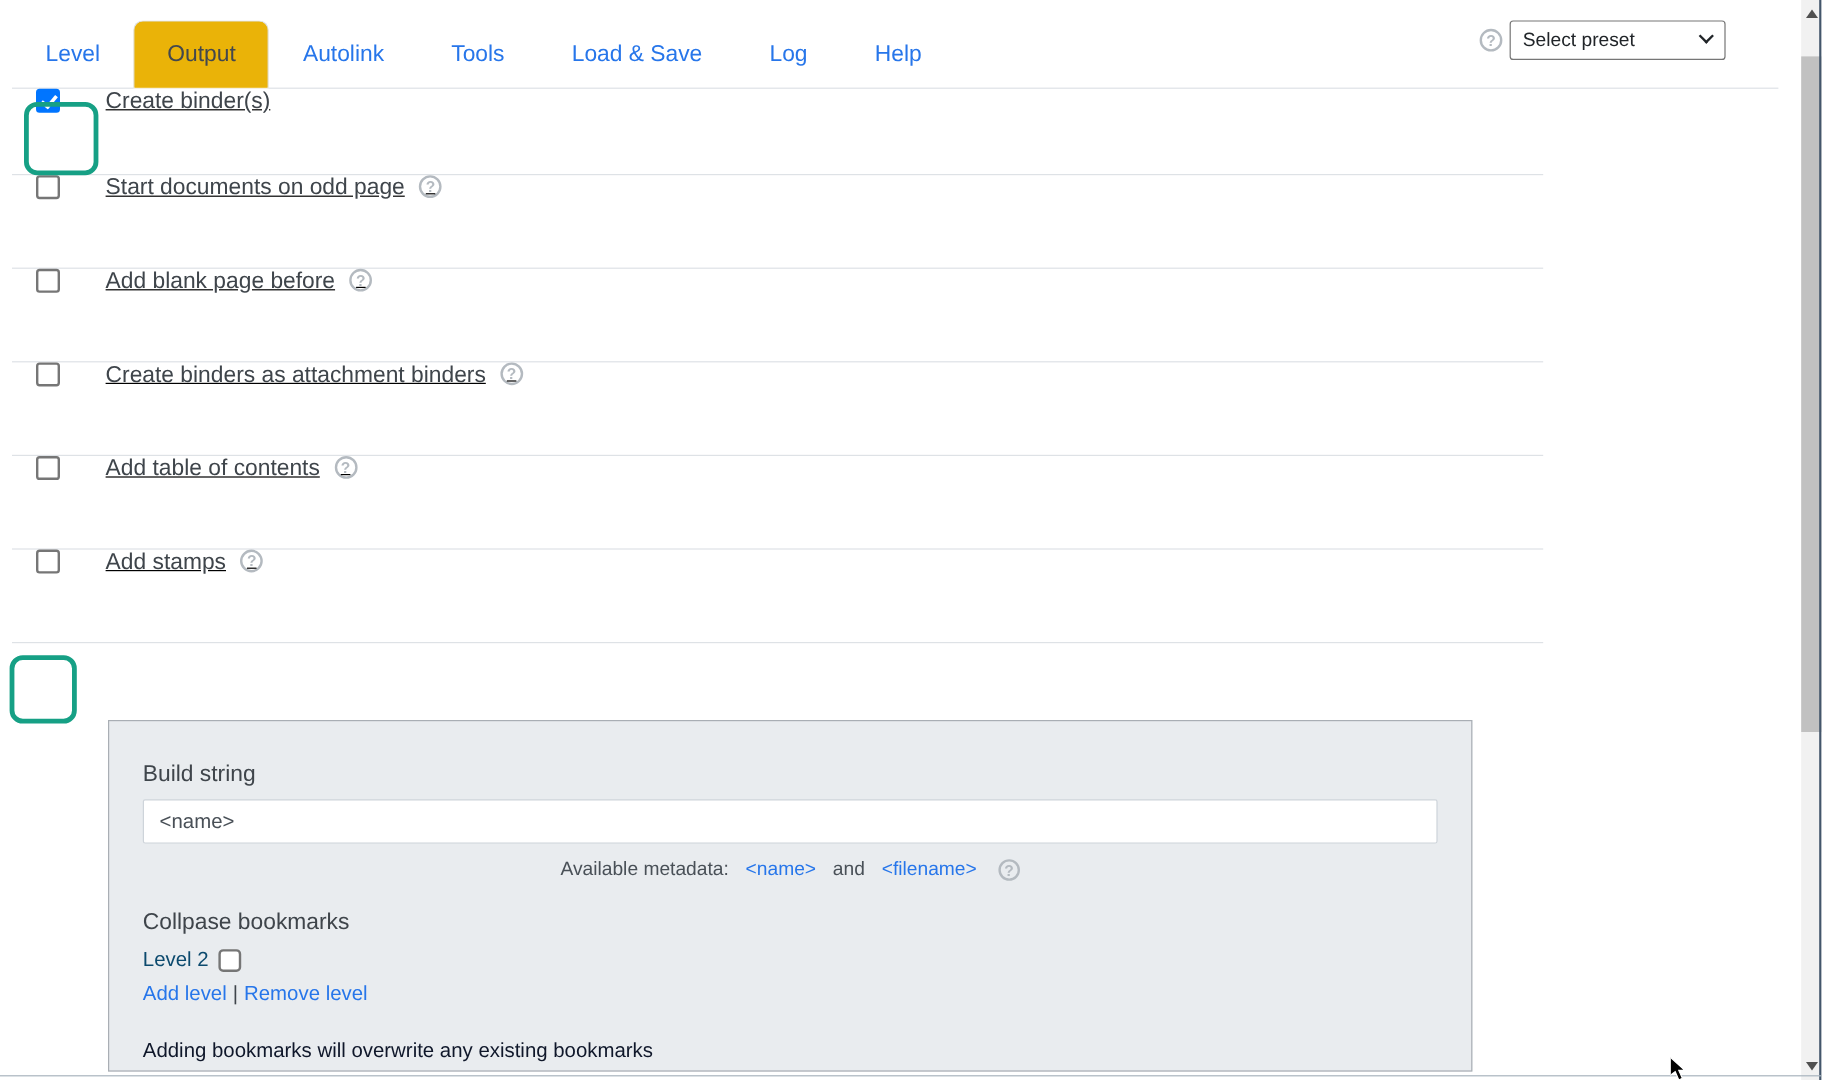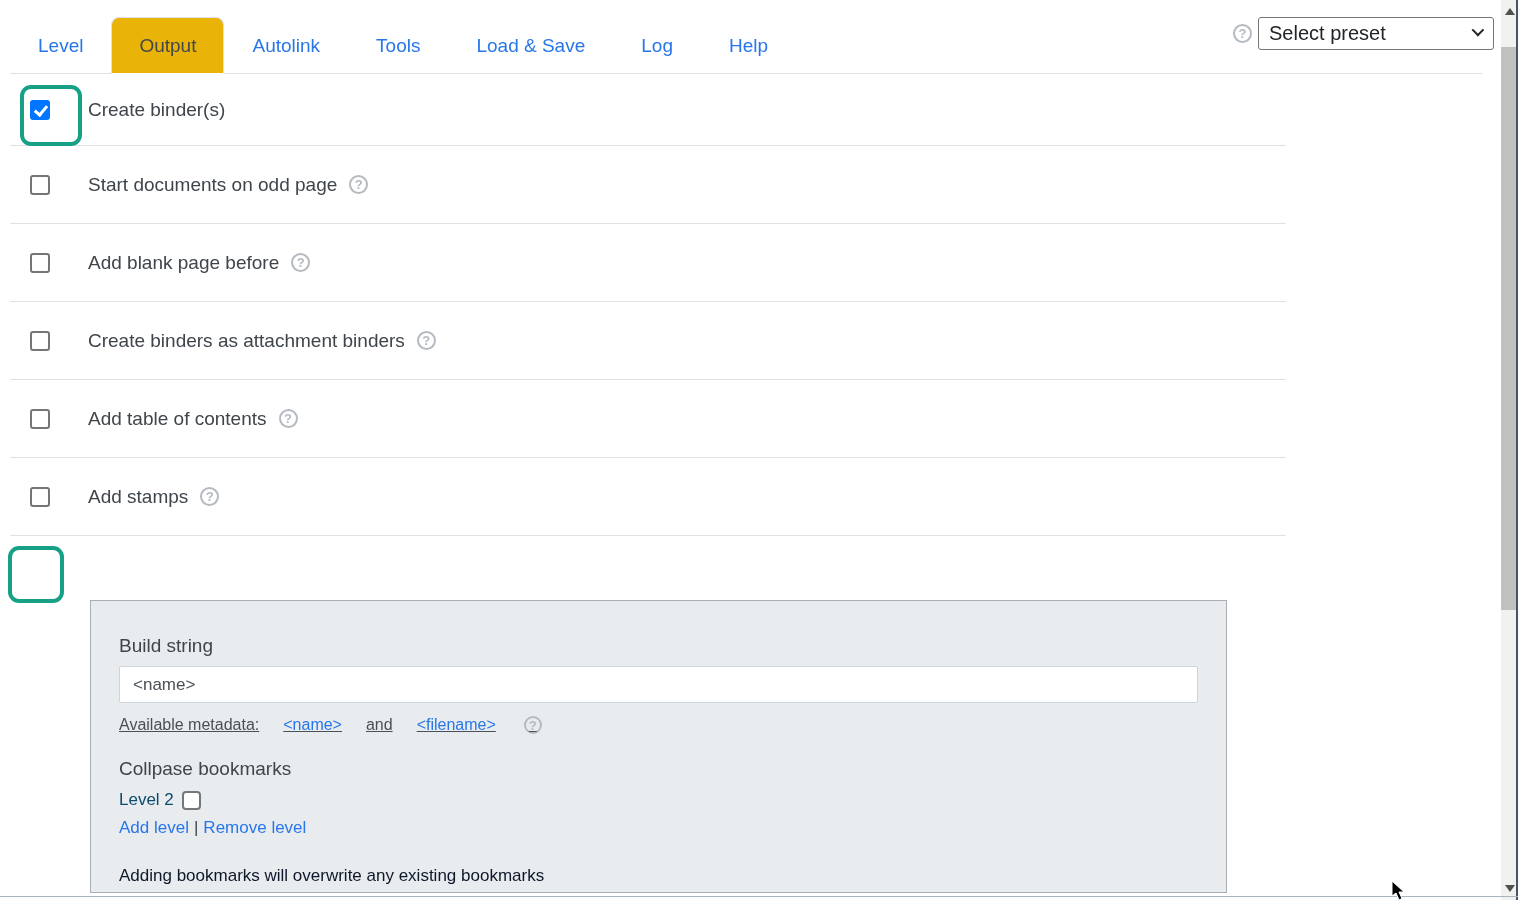--- a/index.html
+++ b/index.html
@@ -22,35 +22,36 @@
   .tab-underline { position:absolute; left:10px; top:73px; width:1472px; height:1px; background:#dee2e6; z-index:1; }
 
   
   .help-icon {
     width:19px; height:19px; border:2px solid #b4bac0; border-radius:50%;
     color:#b4bac0; font-size:13px; font-weight:700;
     display:inline-flex; align-items:center; justify-content:center; flex:none;
   }
   .header-help { position:absolute; left:1233px; top:24px; }
   .preset {
-    position:absolute; left:1258px; top:17px; width:236px; height:33px;
+    position:absolute; left:1258px; top:17px; width:180px; height:33px;
     border:1px solid #767676; border-radius:3px; background:#fff;
     display:flex; align-items:center; justify-content:space-between;
-    padding:0 12px 0 10px; font-size:20px; color:#212529; cursor:pointer;
+    padding:0 12px 0 10px; font-size:16px; color:#212529; cursor:pointer;
   }
   .chevron-down {
     width:9px; height:9px; border-right:2px solid #212529; border-bottom:2px solid #212529;
     transform:rotate(45deg) translateY(-2px); margin-top:-4px;
   }
 
   
   .options { position:absolute; left:10px; top:74px; width:1276px; z-index:1; }
   .opt-row {
-    display:flex; align-items:center; height:78px; padding-left:20px;
+    display:flex; height:78px; padding-left:20px;
     border-bottom:1px solid #dee2e6;
+    text-decoration:underline;
   }
   .opt-row.first { height:72px; }
   .opt-row.last { height:62px; border-bottom:none; }
 
   .checkbox {
     width:20px; height:20px; border:2px solid #767676; border-radius:3px;
     background:#fff; position:relative; flex:none; cursor:pointer;
   }
   .checkbox.checked { background:#0075ff; border-color:#0075ff; }
   .checkbox.checked::after {
@@ -80,22 +81,22 @@
     position:absolute; left:90px; top:600px; width:1137px; height:293px;
     background:#e9ecef; border:1px solid #a9aeb4; padding:34px 0 2px 28px; z-index:1;
   }
   .panel-label { font-size:19px; color:#3f454b; }
   .build-input {
     display:block; margin-top:9px; width:1079px; height:37px;
     border:1px solid #ced4da; border-radius:2px; background:#fff;
     font-family:inherit; font-size:17px; color:#495057; padding:0 13px;
   }
   .metadata {
-    width:1079px; margin-top:13px; display:flex; justify-content:flex-start;
-    align-items:center; gap:24px; font-size:16px; color:#495057;text-decoration:underline;
+    width:1079px; margin-top:13px; display:flex; justify-content:center;
+    align-items:center; gap:14px; font-size:16px; color:#495057;
   }
   .metadata .help-icon { width:18px; height:18px; margin-left:4px; }
   .link { color:#2776ea; cursor:pointer; text-decoration:none; }
   .collapse-heading { margin-top:24px; font-size:19px; color:#3f454b; }
   .level-row { margin-top:10px; display:flex; align-items:center; font-size:17px; color:#0c4a6e; }
   .level-check {
     width:19px; height:19px; border:2px solid #767676; border-radius:4px;
     background:#fff; margin-left:8px; cursor:pointer; flex:none;
   }
   .links-row { margin-top:8px; font-size:17px; }

